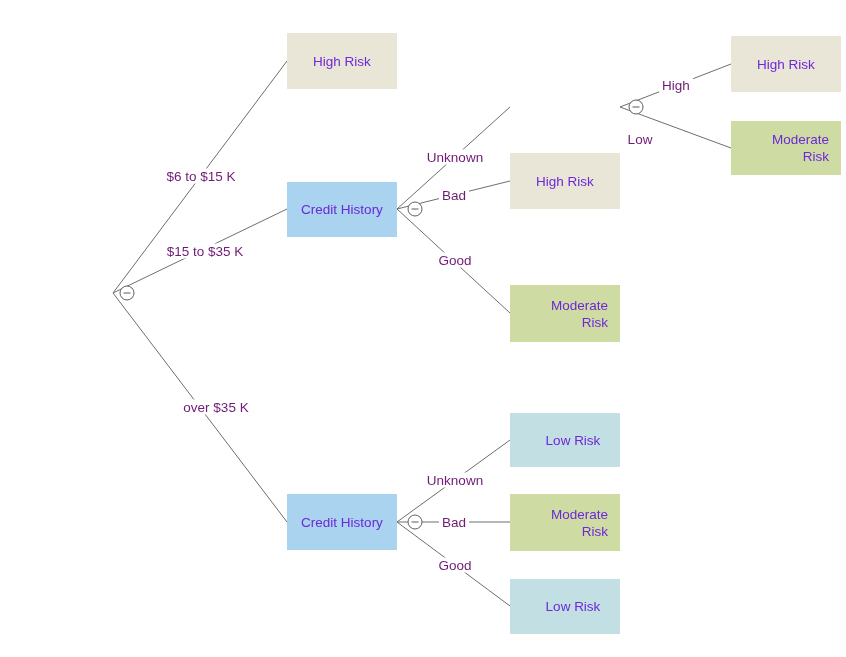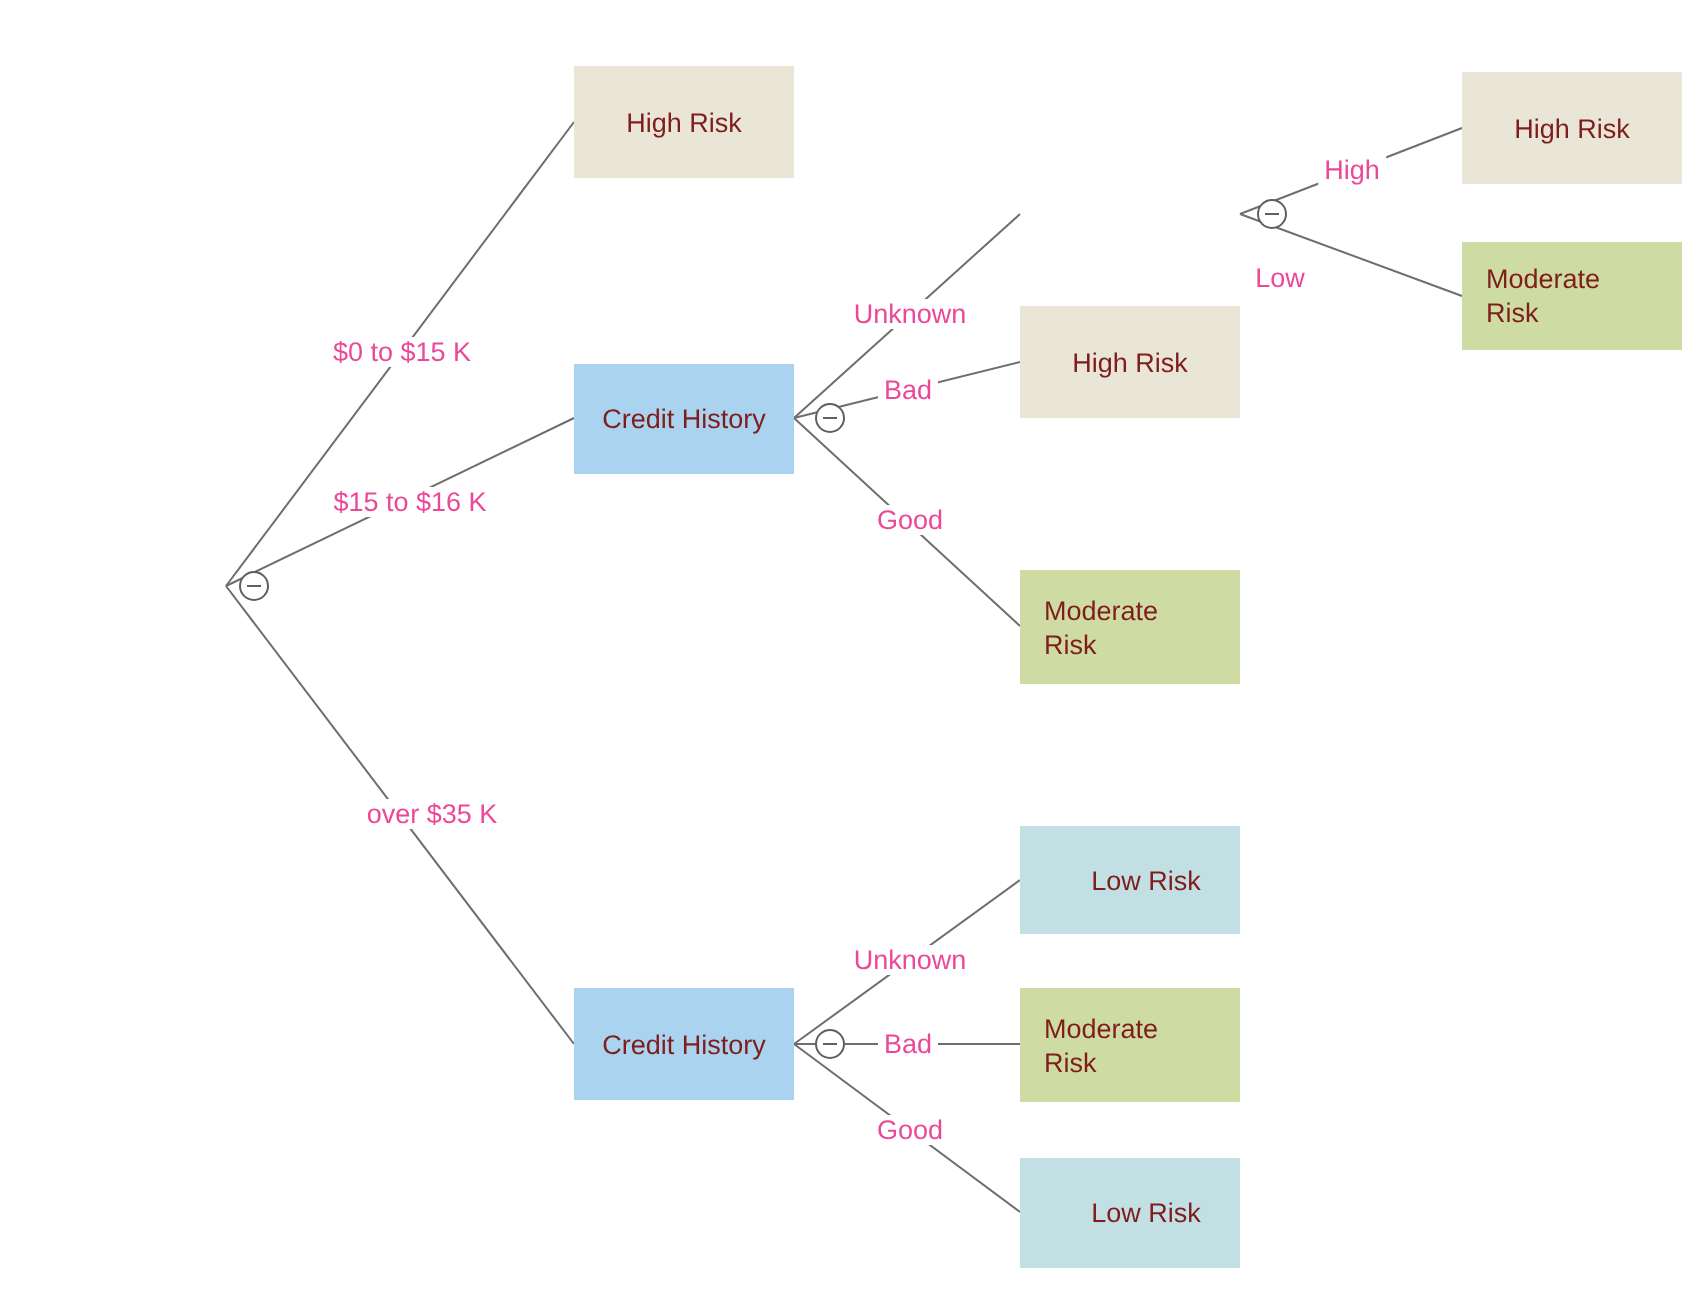--- a/index.html
+++ b/index.html
@@ -24,39 +24,39 @@
   }
   .edges-svg line {
     stroke: #6e6e6e;
     stroke-width: 1;
   }
   .node {
     position: absolute;
     display: flex;
     align-items: center;
     justify-content: center;
-    text-align: left;
+    text-align: right;
     font-size: 13.5px;
     line-height: 17px;
-    color: #7f1d1d;
+    color: #6d28d9;
     padding: 0 12px;
     box-sizing: border-box;
   }
   .node.decision      { background: #a9d3ee; }
   .node.high-risk     { background: #e9e6d8; }
   .node.moderate-risk { background: #cedca3; }
   .node.low-risk      { background: #c2e0e4; padding-left: 28px; }
   .edge-label {
     position: absolute;
     transform: translate(-50%, -50%);
     background: #ffffff;
     padding: 0 3px;
     white-space: nowrap;
     font-size: 13.5px;
-    color: #ec4899;
+    color: #701a75;
   }
   .collapse-toggle {
     position: absolute;
     width: 15px;
     height: 15px;
     transform: translate(-50%, -50%);
     background: #ffffff;
     border: 1px solid #5f5f5f;
     border-radius: 50%;
     box-sizing: border-box;
@@ -83,22 +83,22 @@
     <line x1="397" y1="209" x2="510" y2="107"></line>
     <line x1="397" y1="209" x2="510" y2="181"></line>
     <line x1="397" y1="209" x2="510" y2="313"></line>
     <line x1="620" y1="107" x2="731" y2="64"></line>
     <line x1="620" y1="107" x2="731" y2="148"></line>
     <line x1="397" y1="522" x2="510" y2="440"></line>
     <line x1="397" y1="522" x2="510" y2="522"></line>
     <line x1="397" y1="522" x2="510" y2="606"></line>
   </svg>
 
-  <span class="edge-label" style="left:201px; top:176px;">$0 to $15 K</span>
-  <span class="edge-label" style="left:205px; top:251px;">$15 to $16 K</span>
+  <span class="edge-label" style="left:201px; top:176px;">$6 to $15 K</span>
+  <span class="edge-label" style="left:205px; top:251px;">$15 to $35 K</span>
   <span class="edge-label" style="left:216px; top:407px;">over $35 K</span>
   <span class="edge-label" style="left:455px; top:157px;">Unknown</span>
   <span class="edge-label" style="left:454px; top:195px;">Bad</span>
   <span class="edge-label" style="left:455px; top:260px;">Good</span>
   <span class="edge-label" style="left:676px; top:85px;">High</span>
   <span class="edge-label" style="left:640px; top:127px;margin-top:12px;">Low</span>
   <span class="edge-label" style="left:455px; top:480px;">Unknown</span>
   <span class="edge-label" style="left:454px; top:522px;">Bad</span>
   <span class="edge-label" style="left:455px; top:565px;">Good</span>
 

